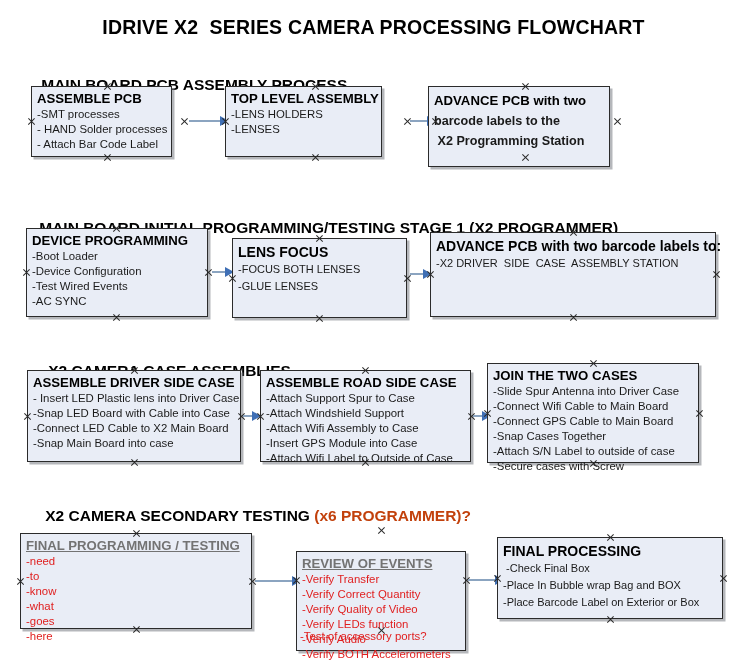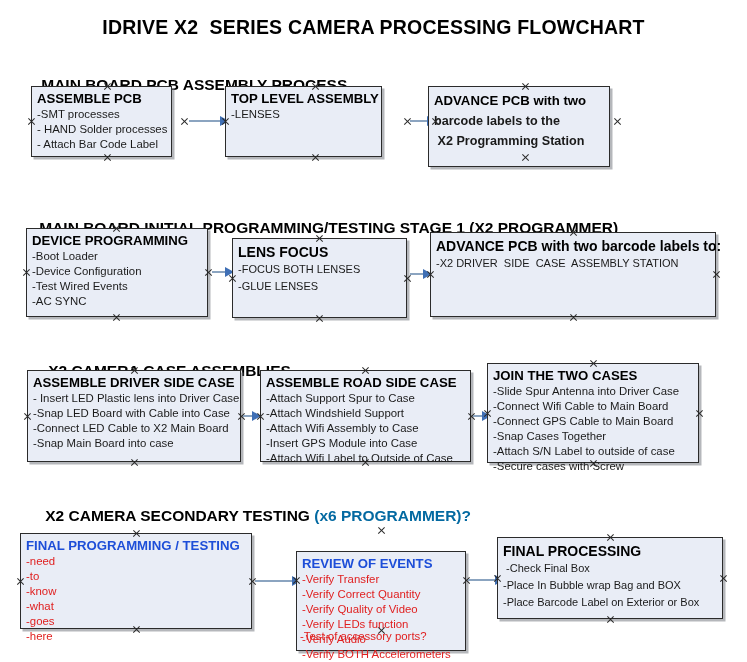--- a/index.html
+++ b/index.html
@@ -34,21 +34,21 @@
     white-space: pre;
   }
   .section-heading {
     position: absolute;
     font-size: 15.5px;
     font-weight: bold;
     color: #000000;
     white-space: pre;
   }
   .section-heading .accent {
-    color: #0369a1;
+    color: #c2410c;
   }
 
   
   .box {
     position: absolute;
     box-sizing: border-box;
     background: #e9edf6;
     border: 1.4px solid #2b2b2b;
     box-shadow: 2.5px 2.5px 0 0 rgba(120,124,132,0.55);
   }
@@ -64,21 +64,21 @@
     white-space: pre;
   }
   .box-line {
     font-size: 11.4px;
     font-weight: normal;
     color: #1a1a1a;
     line-height: 15px;
     white-space: pre;
   }
   
-  .box.red .box-title { color: #1d4ed8; }
+  .box.red .box-title { color: #737373; text-decoration: underline; }
   .box.red .box-line  { color: #e02020; }
 
   
   .box.boldbody .box-line {
     font-weight: bold;
     font-size: 12.6px;
     line-height: 20px;
   }
   .box.boldbody .box-title { line-height: 20px; }
 
@@ -163,20 +163,21 @@
   <div class="handle" style="left:180px; top:117px;"></div>
 
   <div class="arrow" style="left:189px; top:116px; width:40px;">
     <div class="shaft"></div>
     <div class="head"></div>
   </div>
 
   <div class="box" style="left:225px; top:86px; width:157px; height:71px;">
     <div class="box-inner">
       <div class="box-title">TOP LEVEL ASSEMBLY</div>
+      <div class="box-line">-LENS HOLDERS</div>
       <div class="box-line">-LENSES</div>
     </div>
   </div>
   <div class="handle" style="left:311px; top:82px;"></div>
   <div class="handle" style="left:311px; top:153px;"></div>
   <div class="handle" style="left:221px; top:117px;"></div>
   <div class="handle" style="left:403px; top:117px;"></div>
 
   <div class="arrow" style="left:410px; top:116px; width:26px;">
     <div class="shaft"></div>

